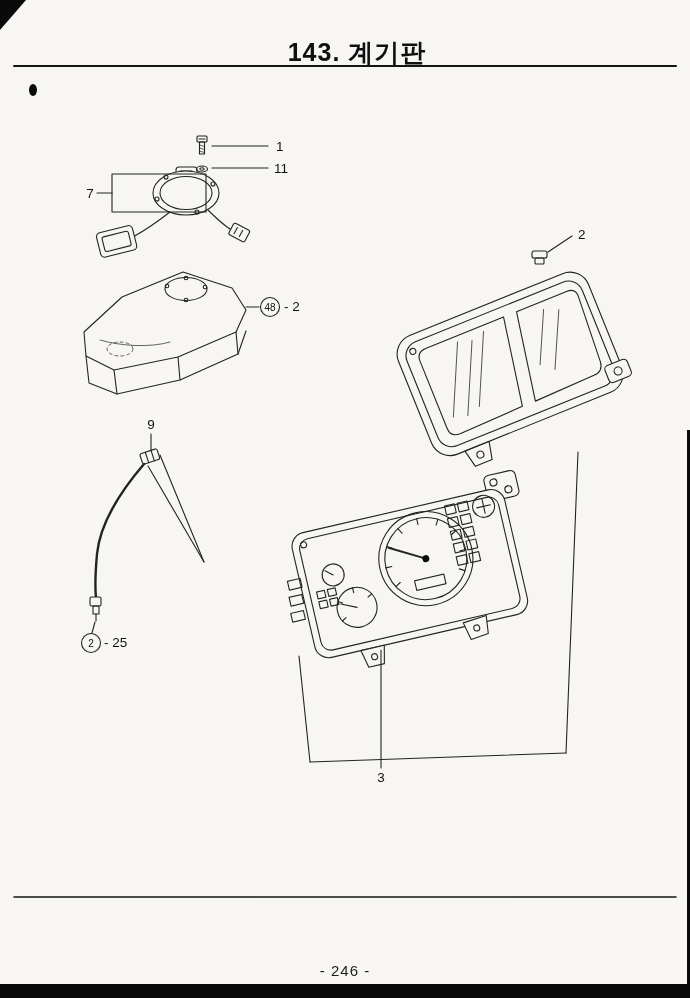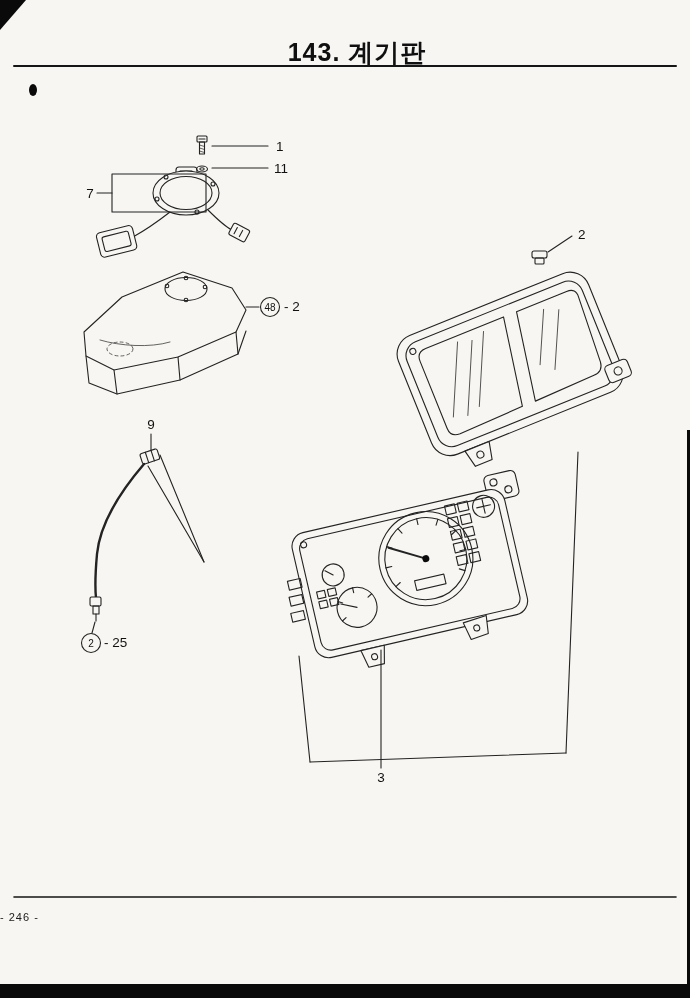--- a/index.html
+++ b/index.html
@@ -1,22 +1,22 @@
 <!DOCTYPE html>
 <html><head>
 <meta charset="utf-8">
 <style>
   html,body{margin:0;padding:0}
   body{background:#dedcd8;font-family:"Liberation Sans",sans-serif}
   .page{position:relative;width:690px;height:998px;background:#f7f6f2;overflow:hidden}
   .title{position:absolute;top:24px;left:0;width:100%;text-align:center;
          font-size:25px;font-weight:bold;color:#101010;letter-spacing:1px;margin:12px;
          font-family:"Liberation Sans",sans-serif}
-  .page-number{position:absolute;top:911px;left:0;width:100%;
-         font-size:11px;color:#1c1c1c;letter-spacing:1px}
+  .page-number{position:absolute;top:962px;left:0;width:100%;text-align:center;
+         font-size:15px;color:#1c1c1c;letter-spacing:1px}
   svg.diagram{position:absolute;top:0;left:0}
   .diagram line,.diagram path,.diagram rect,.diagram circle,.diagram ellipse,.diagram polyline{
     stroke:#232323;fill:none;stroke-width:1.1;stroke-linecap:round;stroke-linejoin:round}
   .diagram .body{fill:#f7f6f2}
   .diagram .thin{stroke-width:0.7}
   .diagram .thick{stroke-width:2}
   .diagram .cable{stroke-width:2.4}
   .diagram .rule{stroke:#151515;stroke-width:2}
   .diagram .rule2{stroke:#151515;stroke-width:1.6}
   .diagram .dash{stroke-dasharray:3 3}

